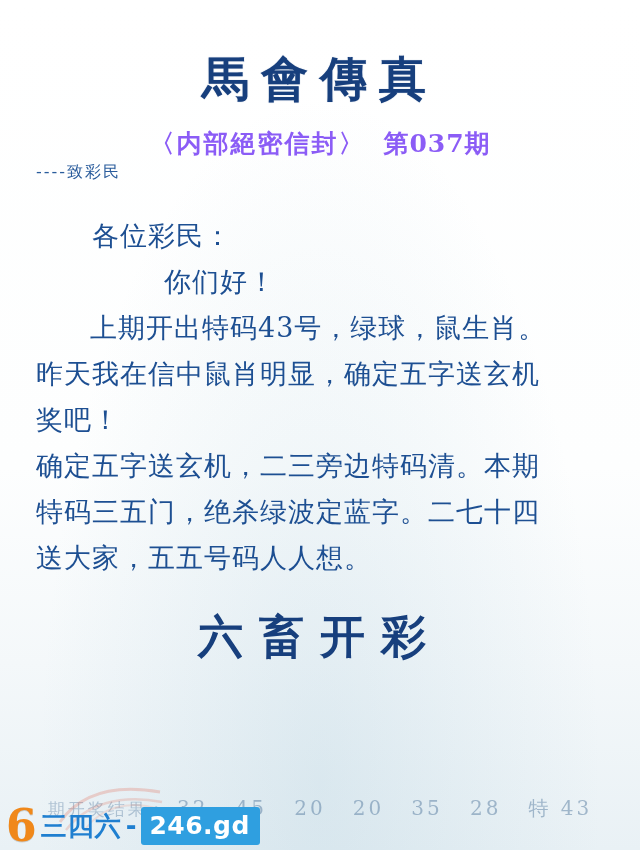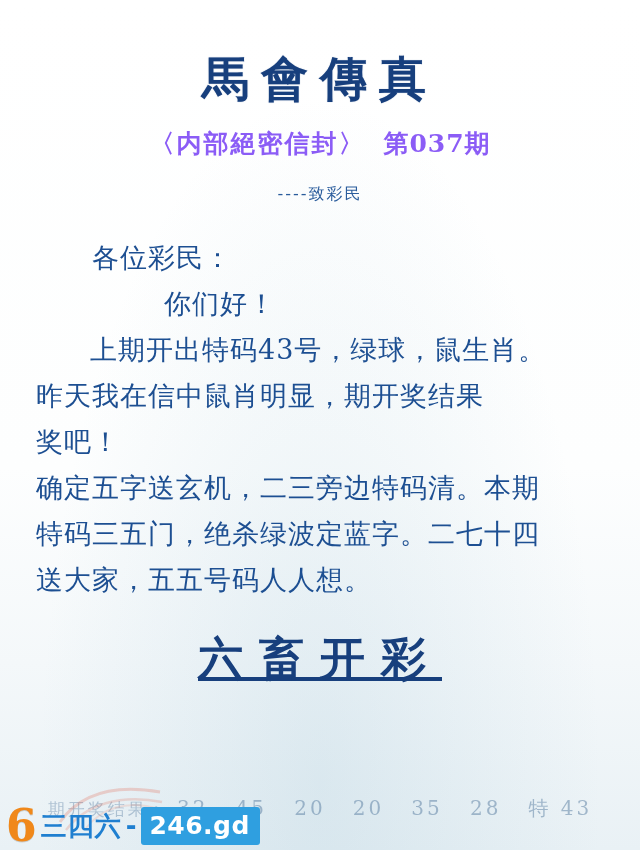--- a/index.html
+++ b/index.html
@@ -57,22 +57,21 @@
     font-size: 25px;
     font-weight: 700;
     color: #8b5cf6;
     letter-spacing: 2px;
   }
   .subtitle .issue {
     margin-left: 18px;
     letter-spacing: 1px;
   }
   .dedication {
-    margin-top: 24px;
-    text-align: center;
+    margin-top: 2px;
     font-size: 16px;
     color: #2a5c9c;
     letter-spacing: 2px;
   }
 
   
   .body-text {
     margin-top: 30px;
     font-family: "DejaVu Serif", serif;
     font-size: 27px;
@@ -87,21 +86,20 @@
 
   
   .slogan {
     margin-top: 26px;
     text-align: center;
     font-family: "DejaVu Serif", serif;
     font-size: 45px;
     font-weight: 700;
     letter-spacing: 16px;
     color: #173f7d;
-    text-decoration: underline;
   }
 
   
   .prev-draw {
     position: absolute;
     left: 0;
     right: 0;
     top: 795px;
     text-align: center;
     font-family: "DejaVu Serif", serif;
@@ -173,21 +171,21 @@
   <div class="subtitle">
     <span>〈内部絕密信封〉</span><span class="issue">第037期</span>
   </div>
 
   <div class="dedication">----致彩民</div>
 
   <div class="body-text">
     <div class="p-greet">各位彩民：</div>
     <div class="p-hello">你们好！</div>
     <div class="para">上期开出特码43号，绿球，鼠生肖。</div>
-    <div class="cont">昨天我在信中鼠肖明显，期开奖结果</div>
+    <div class="cont">昨天我在信中鼠肖明显，确定五字送玄机</div>
     <div class="cont">奖吧！</div>
     <div class="cont">确定五字送玄机，二三旁边特码清。本期</div>
     <div class="cont">特码三五门，绝杀绿波定蓝字。二七十四</div>
     <div class="cont">送大家，五五号码人人想。</div>
   </div>
 
   <div class="slogan">六畜开彩</div>
 </div>
 
 <div class="prev-draw">

